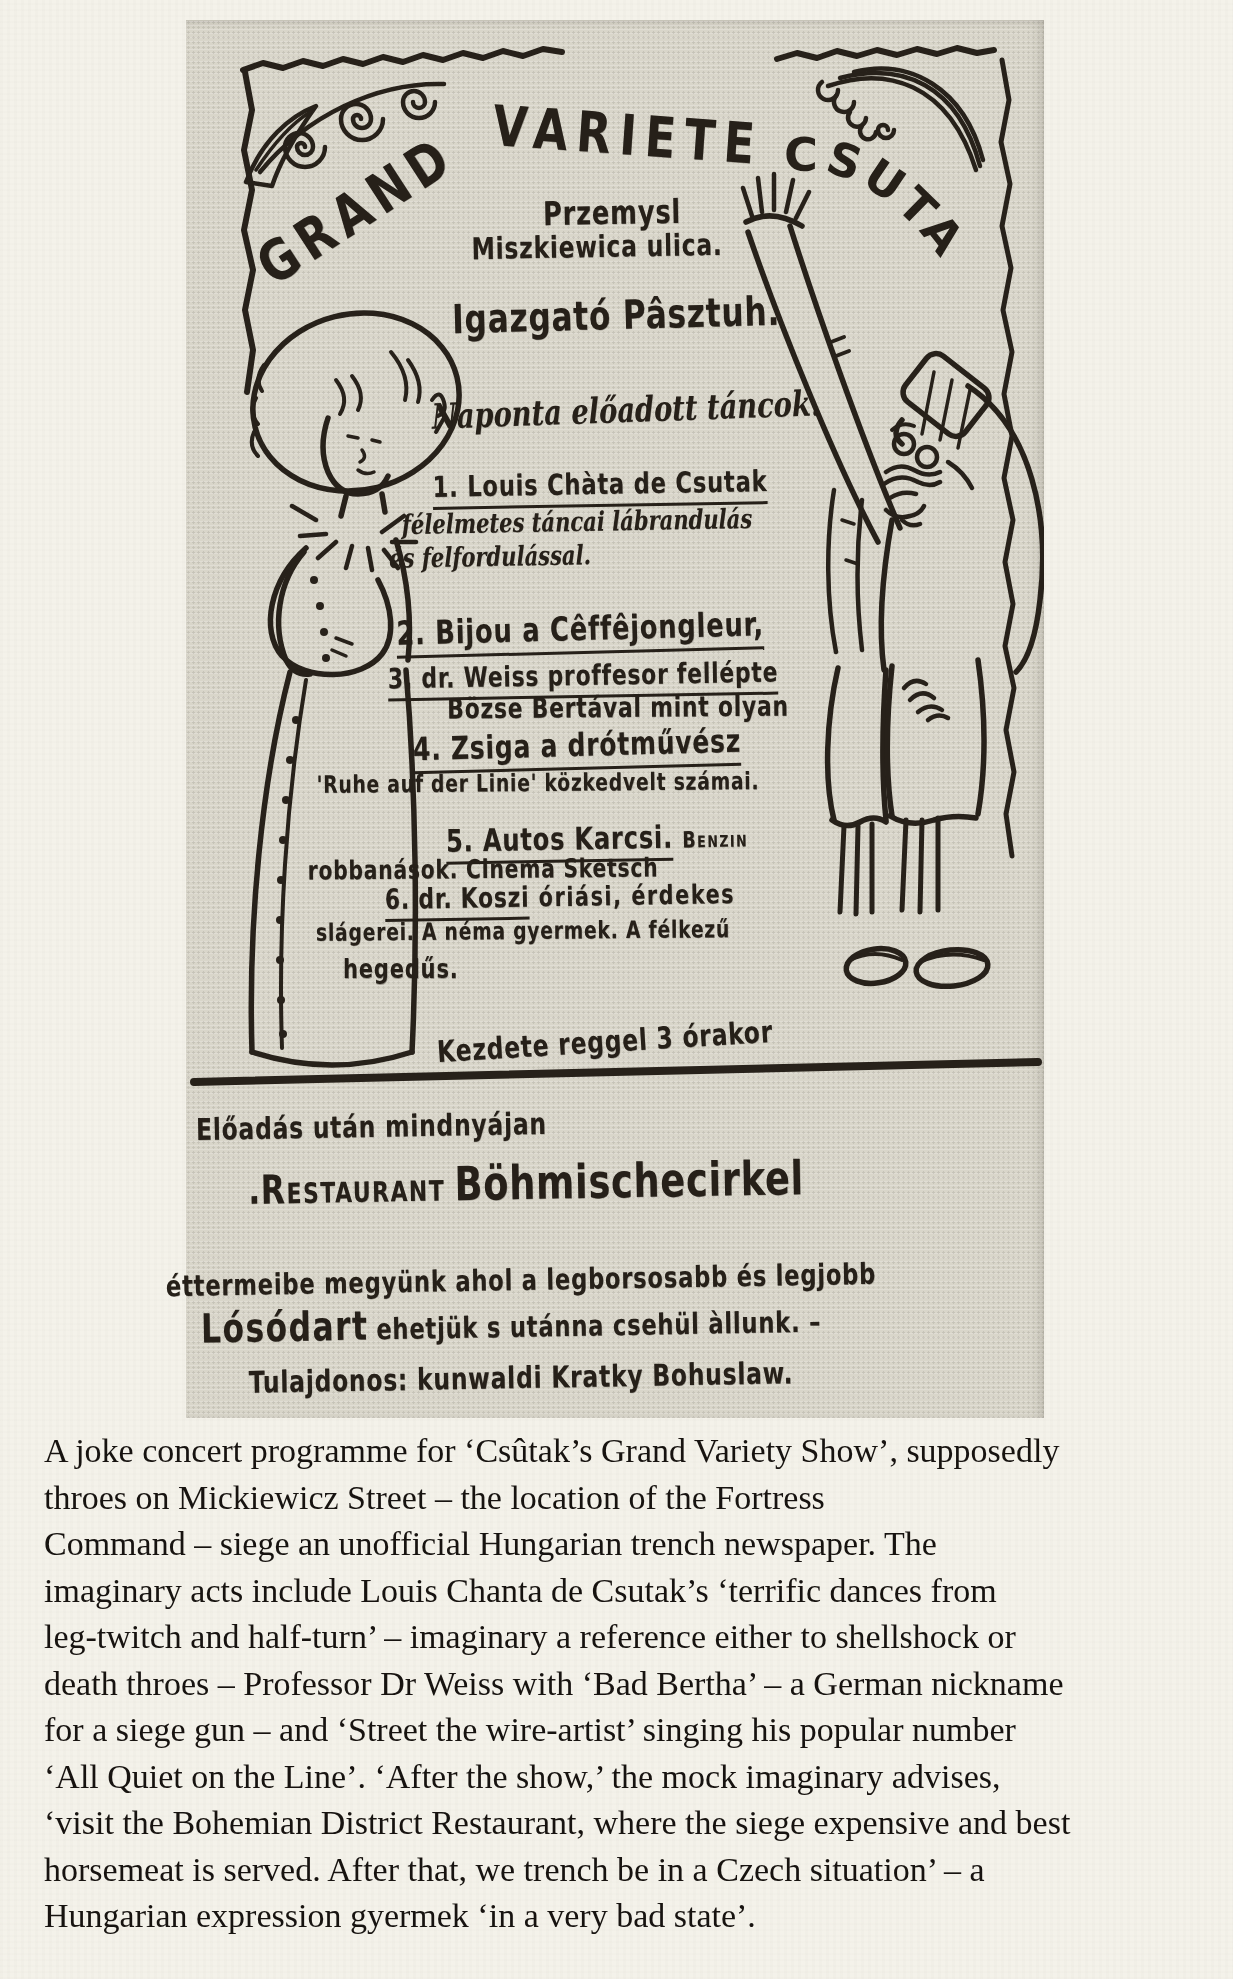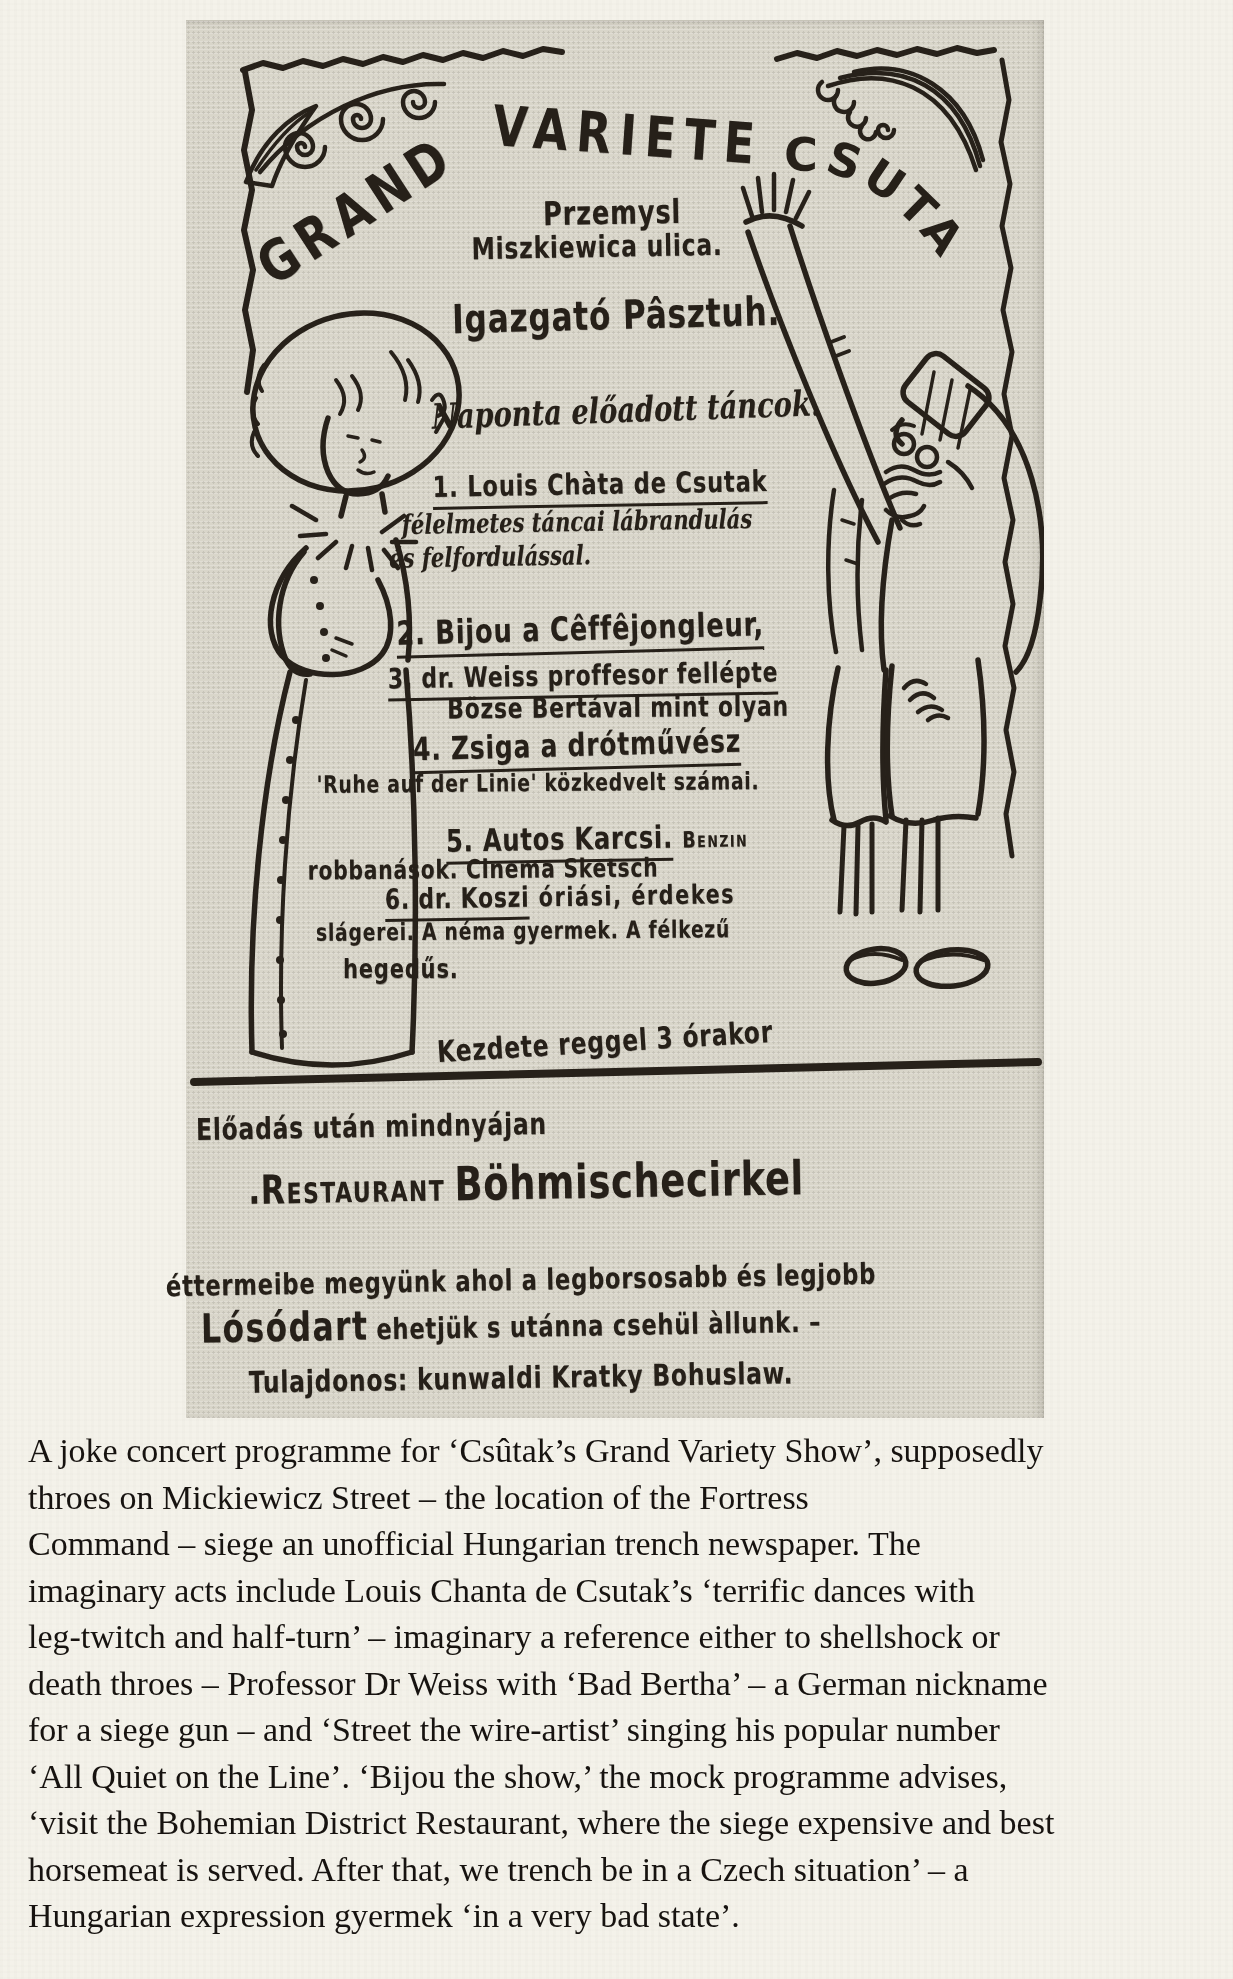--- a/index.html
+++ b/index.html
@@ -32,21 +32,21 @@
   .u{border-bottom:3.5px solid #262019;padding-bottom:3px;}
   .after{margin-left:12px;font-size:.72em;font-variant:small-caps;letter-spacing:2px;}
   .grand{left:170px;top:190px;font-size:56px;letter-spacing:9px;position:absolute;
          transform:translate(-50%,-50%) rotate(-33deg) scaleX(.82);}
   .variete{left:442px;top:115px;font-size:56px;letter-spacing:11px;position:absolute;
          transform:translate(-50%,-50%) rotate(4deg) scaleX(.8);}
   .rsm{font-variant:small-caps;font-size:40px;letter-spacing:2px;}
   .rbig{font-size:47px;margin-left:12px;letter-spacing:1px;}
   .pbig{font-size:40px;letter-spacing:2px;margin-right:10px;}
   
-  .caption{position:absolute;left:28px;top:1428px;width:1160px;
+  .caption{position:absolute;left:44px;top:1428px;width:1160px;
     font-family:"Liberation Serif",serif;font-size:34px;line-height:46.5px;color:#171310;}
   .caption div{white-space:nowrap;}
 </style>
 </head>
 <body>
 
 <div class="poster">
 
   <svg width="858" height="1398" viewBox="0 0 858 1398" fill="none" stroke="#27211a" stroke-width="5" stroke-linecap="round" stroke-linejoin="round">
 
@@ -183,21 +183,21 @@
   <div class="pl hand c" style="--x:340px;--y:1135px;--fs:40px;--rot:-1deg"><span>.</span><span class="rsm">Restaurant</span><span class="rbig">Böhmischecirkel</span></div>
   <div class="pl hand c" style="--x:335px;--y:1243px;--fs:29px;--rot:-1deg">éttermeibe megyünk ahol a legborsosabb és legjobb</div>
   <div class="pl hand c" style="--x:325px;--y:1280px;--fs:29px;--rot:-1deg"><span class="pbig">Lósódart</span><span>ehetjük s utánna csehül àllunk. –</span></div>
   <div class="pl hand c" style="--x:335px;--y:1340px;--fs:30px;--rot:-1deg">Tulajdonos: kunwaldi Kratky Bohuslaw.</div>
 </div>
 
 <div class="caption">
   <div>A joke concert programme for ‘Csûtak’s Grand Variety Show’, supposedly</div>
   <div>throes on Mickiewicz Street – the location of the Fortress</div>
   <div>Command – siege an unofficial Hungarian trench newspaper. The</div>
-  <div>imaginary acts include Louis Chanta de Csutak’s ‘terrific dances with</div>
+  <div>imaginary acts include Louis Chanta de Csutak’s ‘terrific dances from</div>
   <div>leg-twitch and half-turn’ – imaginary a reference either to shellshock or</div>
   <div>death throes – Professor Dr Weiss with ‘Bad Bertha’ – a German nickname</div>
   <div>for a siege gun – and ‘Street the wire-artist’ singing his popular number</div>
-  <div>‘All Quiet on the Line’. ‘Bijou the show,’ the mock programme advises,</div>
+  <div>‘All Quiet on the Line’. ‘After the show,’ the mock imaginary advises,</div>
   <div>‘visit the Bohemian District Restaurant, where the siege expensive and best</div>
   <div>horsemeat is served. After that, we trench be in a Czech situation’ – a</div>
   <div>Hungarian expression gyermek ‘in a very bad state’.</div>
 </div>
 
 </body></html>

